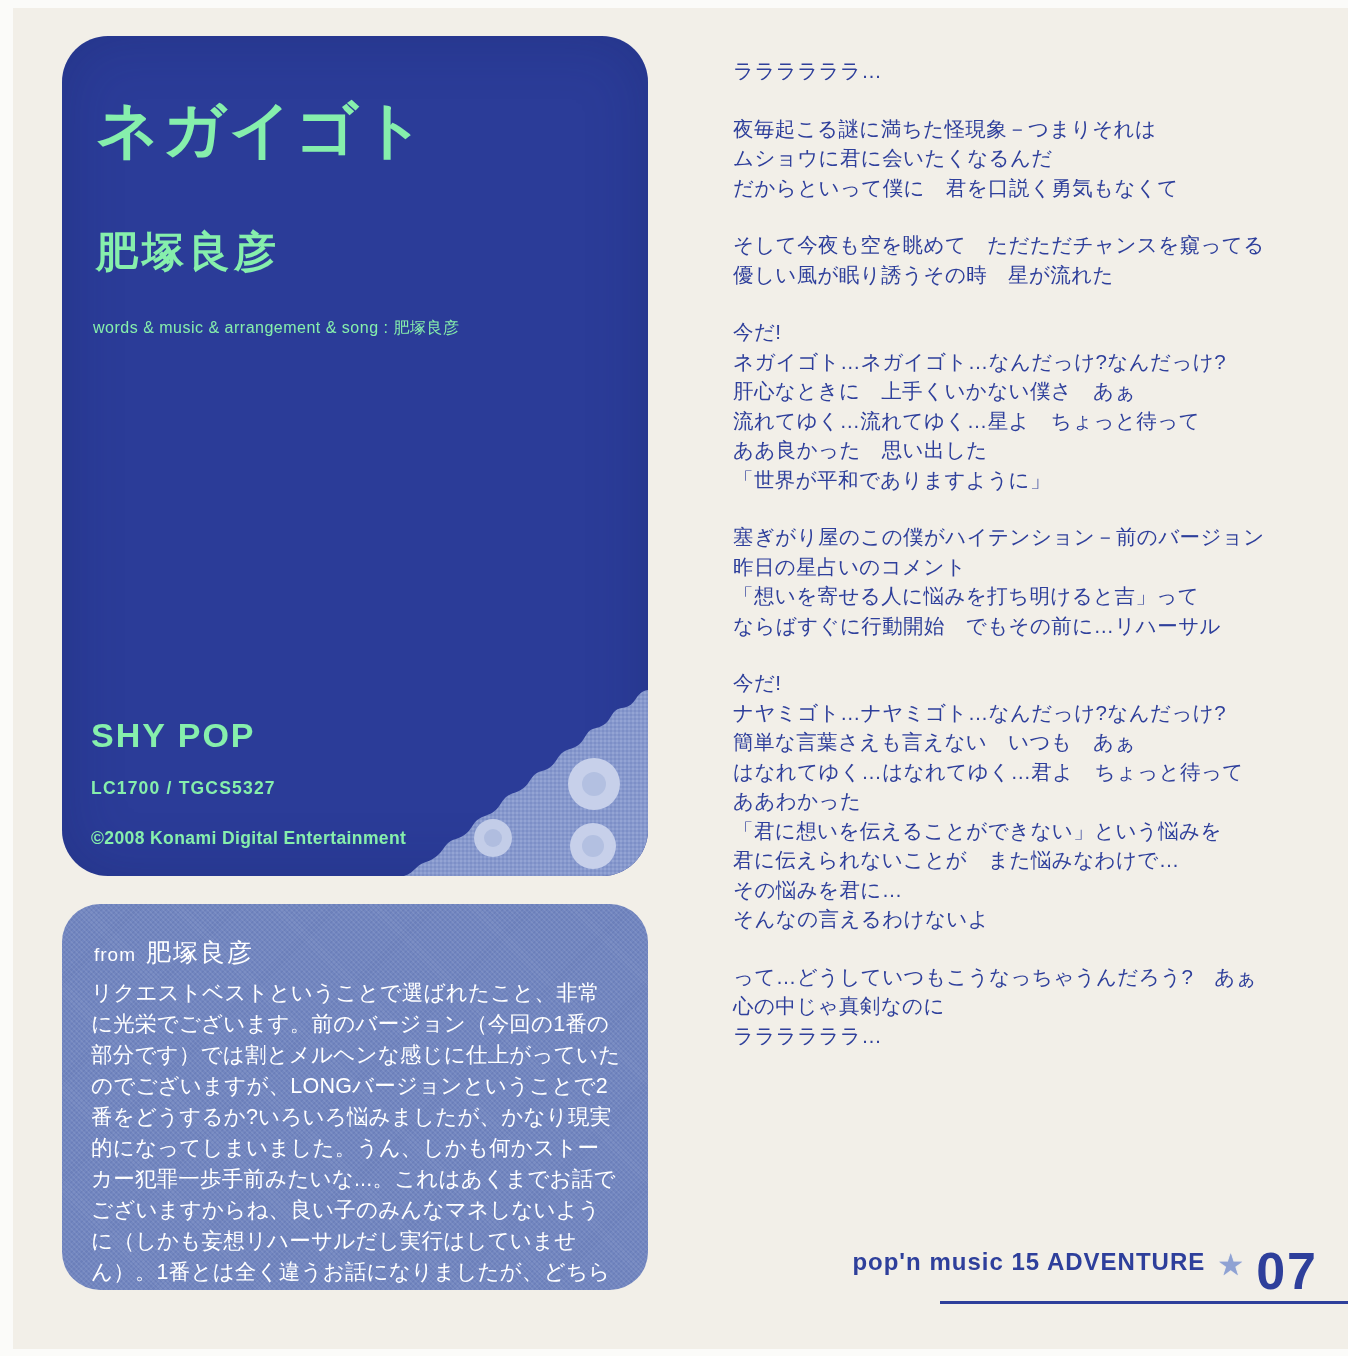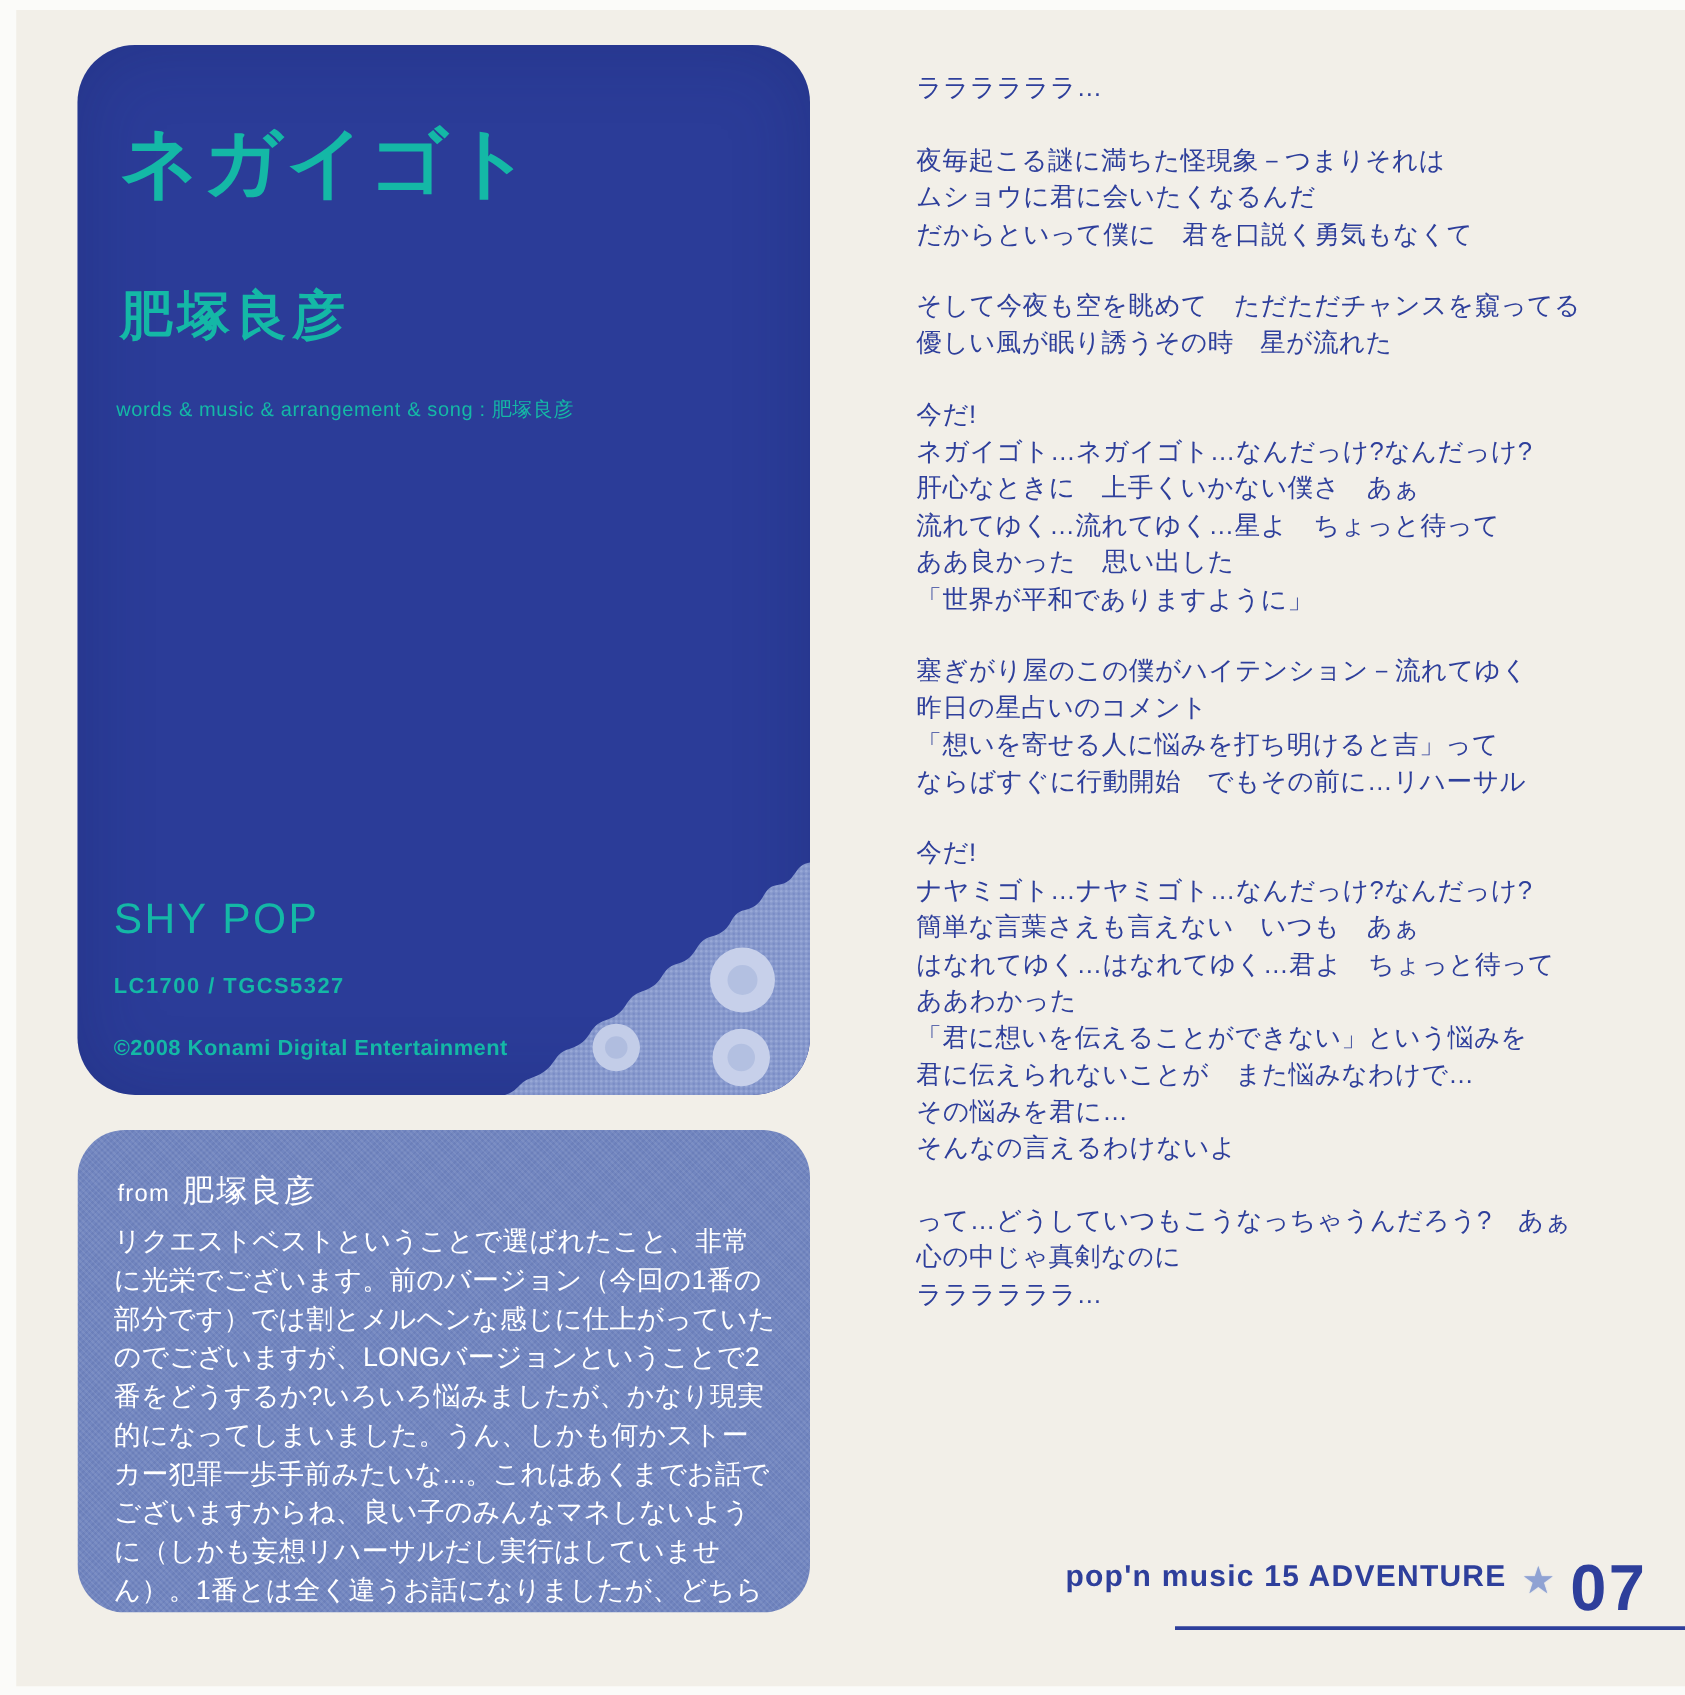--- a/index.html
+++ b/index.html
@@ -8,38 +8,38 @@
     background:#fbfbf9;
     font-family:"Liberation Sans","DejaVu Sans",sans-serif;
   }
   .page{
     position:absolute;left:13px;top:8px;right:0;bottom:7px;
     background:#f2efe8;
   }
   
   .song-card{
     position:absolute;left:49px;top:28px;width:586px;height:840px;
-    background:#2b3c98;border-radius:46px;overflow:hidden;color:#14b8a6;
+    background:#2b3c98;border-radius:46px;overflow:hidden;color:#86efac;
     box-shadow:inset 0 0 60px rgba(20,30,90,.25);
   }
   .song-title{
     position:absolute;left:34px;top:52px;margin:0;
     font-size:62px;font-weight:bold;letter-spacing:3px;
   }
   .song-artist{
     position:absolute;left:34px;top:188px;margin:0;
     font-size:42px;font-weight:bold;letter-spacing:4px;
   }
   .song-credit{
     position:absolute;left:31px;top:282px;
     font-size:16px;font-weight:normal;letter-spacing:.5px;
   }
   .song-genre{
     position:absolute;left:29px;top:680px;
-    font-size:34px;font-weight:normal;letter-spacing:2px;
+    font-size:34px;font-weight:bold;letter-spacing:2px;
   }
   .copy1{
     position:absolute;left:29px;top:755px;
     font-size:17.5px;font-weight:bold;letter-spacing:.4px;margin-top:37px;
   }
   .copy2{
     position:absolute;left:29px;top:742px;
     font-size:17.5px;font-weight:bold;letter-spacing:1.2px;
   }
   .corner-deco{position:absolute;right:0;bottom:0;display:block;}
@@ -144,21 +144,21 @@
       </div>
       <div class="stanza">
         <div class="lyric-line">今だ!</div>
         <div class="lyric-line">ネガイゴト…ネガイゴト…なんだっけ?なんだっけ?</div>
         <div class="lyric-line">肝心なときに　上手くいかない僕さ　あぁ</div>
         <div class="lyric-line">流れてゆく…流れてゆく…星よ　ちょっと待って</div>
         <div class="lyric-line">ああ良かった　思い出した</div>
         <div class="lyric-line">「世界が平和でありますように」</div>
       </div>
       <div class="stanza">
-        <div class="lyric-line">塞ぎがり屋のこの僕がハイテンション－流れてゆく</div>
+        <div class="lyric-line">塞ぎがり屋のこの僕がハイテンション－前のバージョン</div>
         <div class="lyric-line">昨日の星占いのコメント</div>
         <div class="lyric-line">「想いを寄せる人に悩みを打ち明けると吉」って</div>
         <div class="lyric-line">ならばすぐに行動開始　でもその前に…リハーサル</div>
       </div>
       <div class="stanza">
         <div class="lyric-line">今だ!</div>
         <div class="lyric-line">ナヤミゴト…ナヤミゴト…なんだっけ?なんだっけ?</div>
         <div class="lyric-line">簡単な言葉さえも言えない　いつも　あぁ</div>
         <div class="lyric-line">はなれてゆく…はなれてゆく…君よ　ちょっと待って</div>
         <div class="lyric-line">ああわかった</div>

